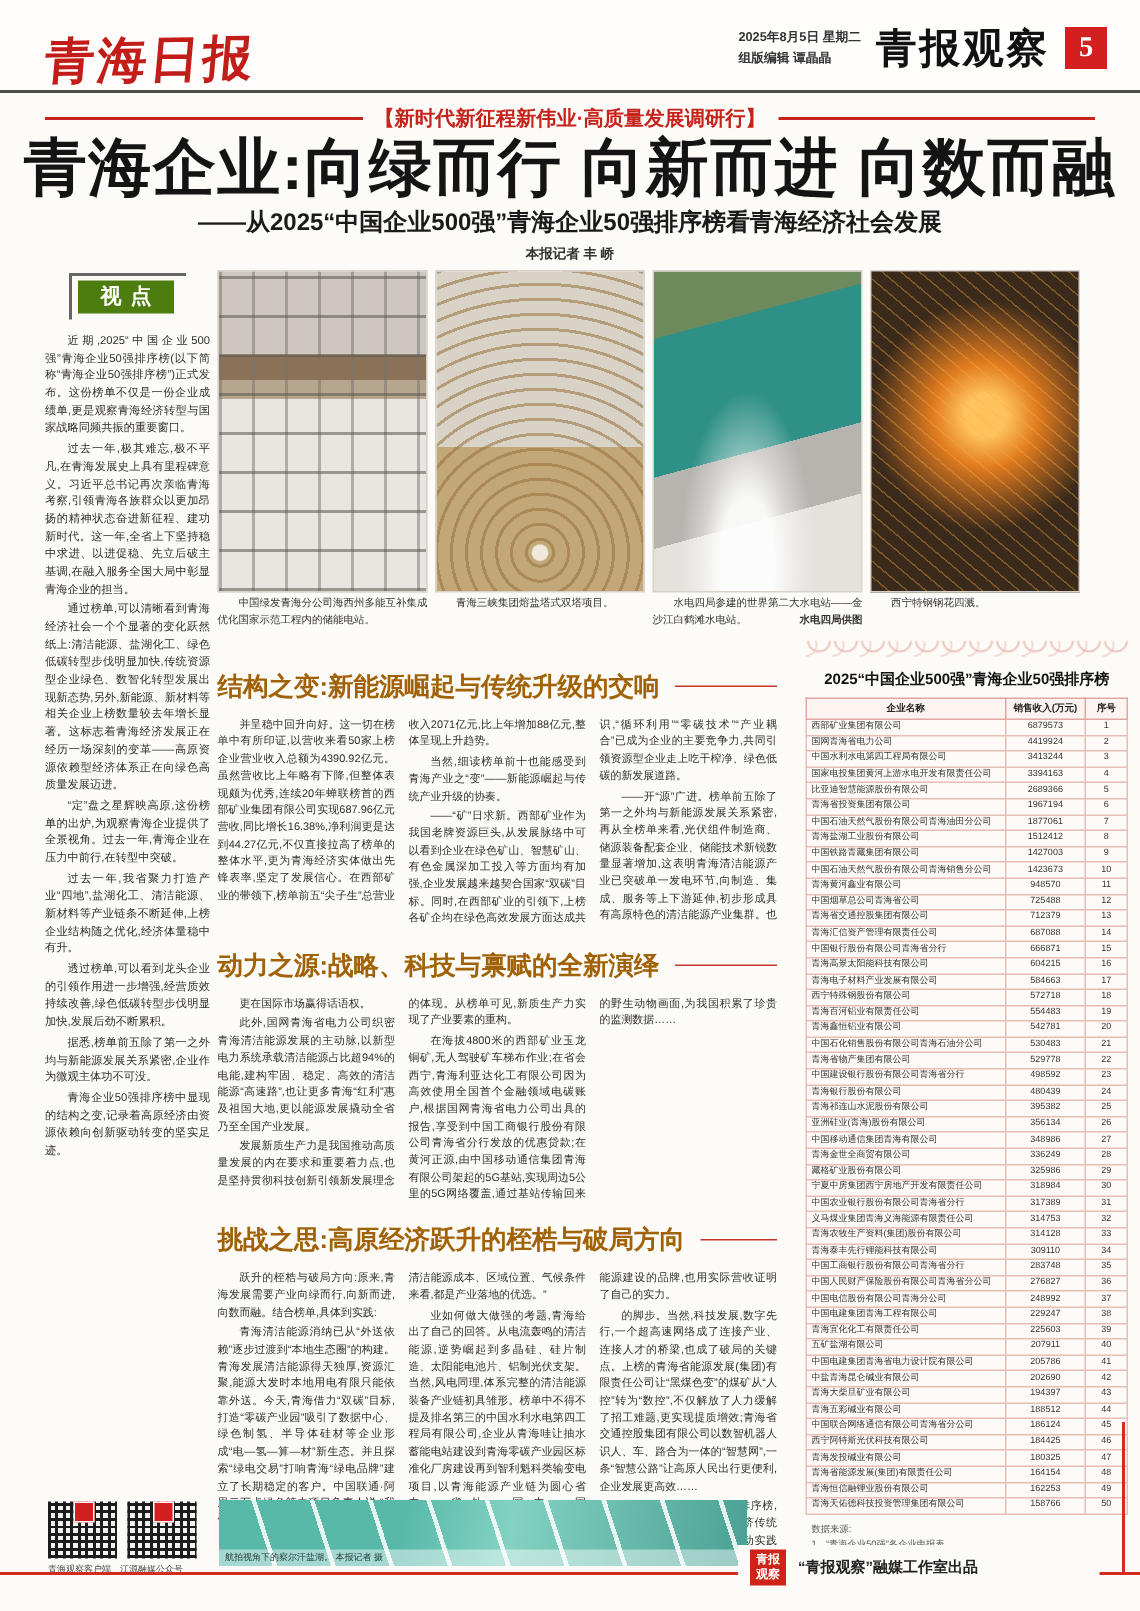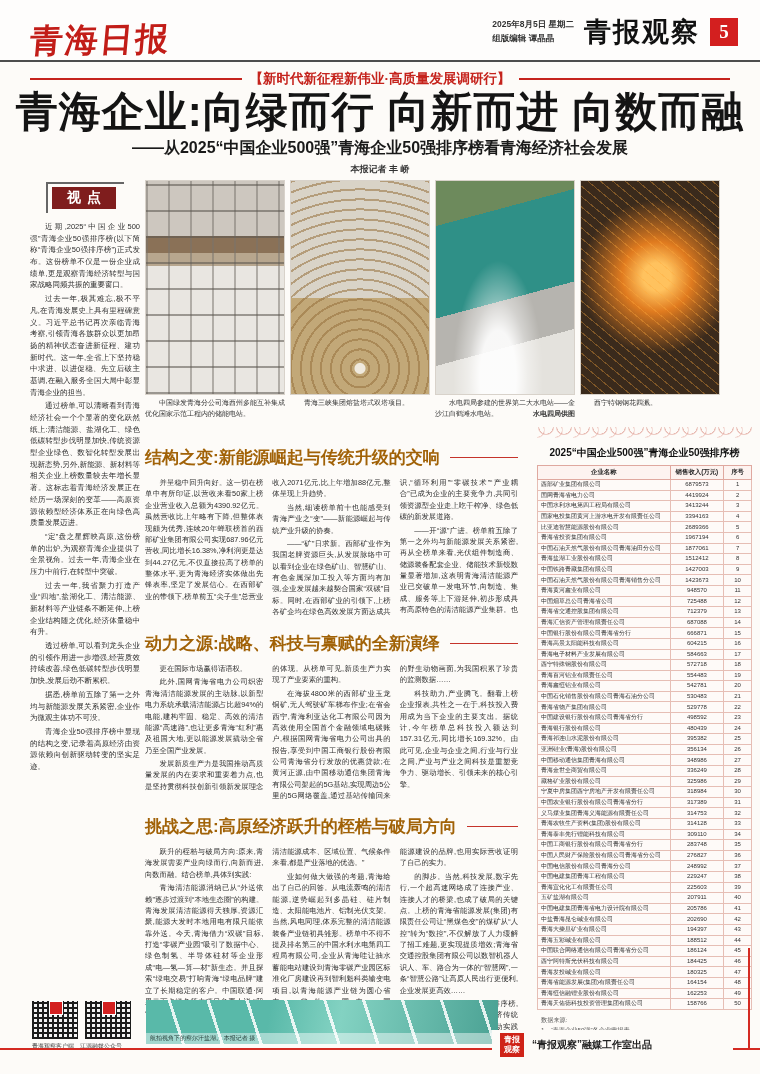--- a/index.html
+++ b/index.html
@@ -19,21 +19,21 @@
   .banner{position:absolute;left:30px;top:70px;width:700px;display:flex;align-items:center;gap:8px;}
   .banner .line{flex:1;height:0;border-top:2px solid #c5231c;}
   .banner .txt{font-size:13.5px;font-weight:bold;color:#c5231c;white-space:nowrap;}
   .headline{position:absolute;left:0;top:84px;width:760px;text-align:center;font-size:42px;font-weight:900;letter-spacing:1px;color:#141414;font-family:"Liberation Sans",sans-serif;}
   .subtitle{position:absolute;left:0;top:138px;width:760px;text-align:center;font-size:16px;font-weight:bold;color:#1a1a1a;}
   .byline{position:absolute;left:0;top:163px;width:760px;text-align:center;font-size:9px;font-weight:bold;color:#333;}
 
   
   .vcol{position:absolute;left:30px;top:180px;width:110px;height:818px;overflow:hidden;}
   .vlabel-wrap{position:relative;width:72px;height:26px;margin:2px auto 8px auto;border-left:2px solid #666;border-top:2px solid #666;padding:3px 0 0 4px;}
-  .vlabel{width:64px;height:22px;background:#7f1d1d;color:#fff;font-size:14px;font-weight:900;letter-spacing:6px;display:flex;align-items:center;justify-content:center;padding-left:6px;box-sizing:border-box;font-family:"Liberation Serif",serif;}
+  .vlabel{width:64px;height:22px;background:#4d7c0f;color:#fff;font-size:14px;font-weight:900;letter-spacing:6px;display:flex;align-items:center;justify-content:center;padding-left:6px;box-sizing:border-box;font-family:"Liberation Serif",serif;}
   .vcol p, .bodytext p{font-size:7.5px;line-height:1.56;text-align:justify;margin:0 0 2px 0;text-indent:2em;color:#2e2e2e;}
 
   
   .photos{position:absolute;left:145px;top:180px;width:577px;display:flex;gap:5px;}
   .ph{width:140px;}
   .ph .img{width:140px;height:215px;border:1px solid #d8d2ca;box-sizing:border-box;}
   .ph .cap{margin-top:3px;font-size:7px;line-height:1.5;text-align:justify;color:#333;text-indent:2em;}
   .ph .credit{font-weight:bold;float:right;}
   .img1{background:
     linear-gradient(180deg,#cdc7bf 0 26%,#8a7157 26% 36%,#a99680 36% 40%,#e8e5e0 40% 100%),
@@ -196,21 +196,20 @@
       </div>
       <div class="bodytext h2cols">
   <p>更在国际市场赢得话语权。</p>
 
   <p>此外,国网青海省电力公司织密青海清洁能源发展的主动脉,以新型电力系统承载清洁能源占比超94%的电能,建构牢固、稳定、高效的清洁能源“高速路”,也让更多青海“红利”惠及祖国大地,更以能源发展撬动全省乃至全国产业发展。</p>
 
   <p>发展新质生产力是我国推动高质量发展的内在要求和重要着力点,也是坚持贯彻科技创新引领新发展理念的体现。从榜单可见,新质生产力实现了产业要素的重构。</p>
 
   <p>在海拔4800米的西部矿业玉龙铜矿,无人驾驶矿车梯布作业;在省会西宁,青海利亚达化工有限公司因为高效使用全国首个金融领域电碳账户,根据国网青海省电力公司出具的报告,享受到中国工商银行股份有限公司青海省分行发放的优惠贷款;在黄河正源,由中国移动通信集团青海有限公司架起的5G基站,实现周边5公里的5G网络覆盖,通过基站传输回来的野生动物画面,为我国积累了珍贵的监测数据……</p>
 
-  <p>科技助力,产业腾飞。翻看上榜企业报表,共性之一在于,科技投入费用成为当下企业的主要支出。据统计,今年榜单总科技投入额达到157.31亿元,同比增长169.32%。由此可见,企业与企业之间,行业与行业之间,产业与产业之间科技是重塑竞争力、驱动增长、引领未来的核心引擎。</p>
 
 </div>
     </div>
     <div>
       <div class="sec-head">
         <span class="t">挑战之思:高原经济跃升的桎梏与破局方向</span>
         <span class="ln"></span>
       </div>
       <div class="bodytext h3cols">
   <p>跃升的桎梏与破局方向:原来,青海发展需要产业向绿而行,向新而进,向数而融。结合榜单,具体到实践:</p>

